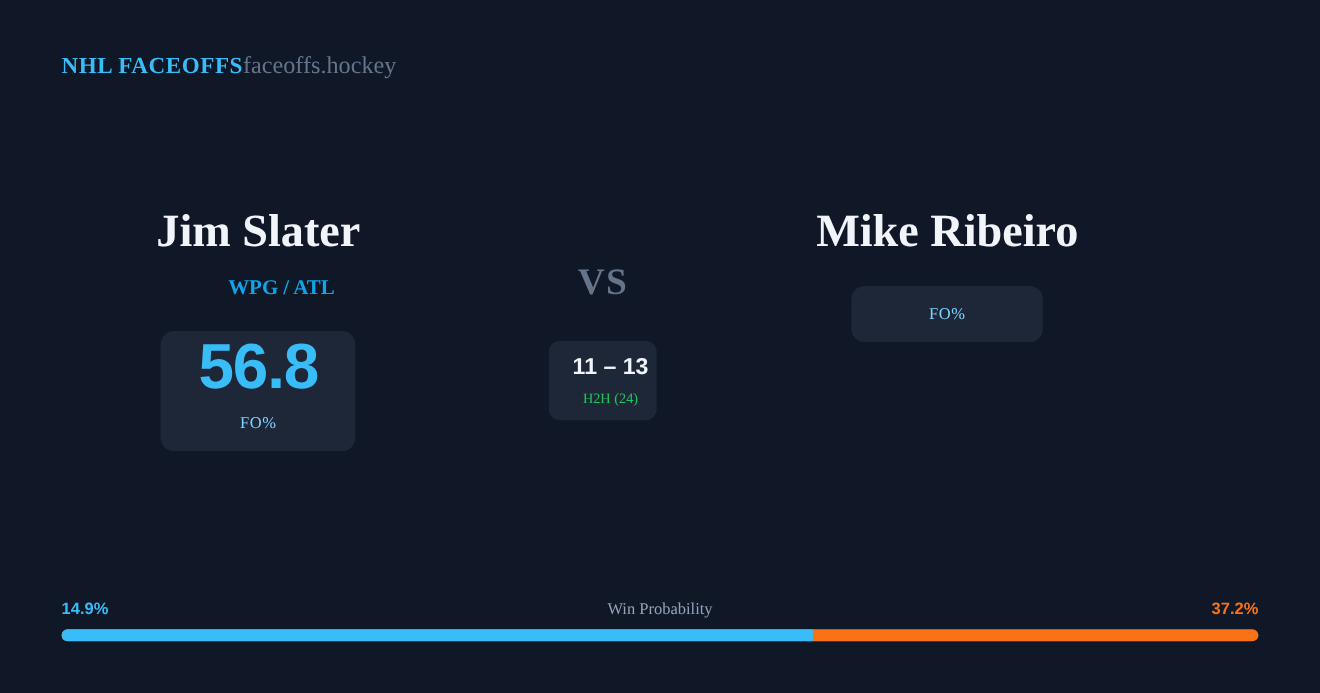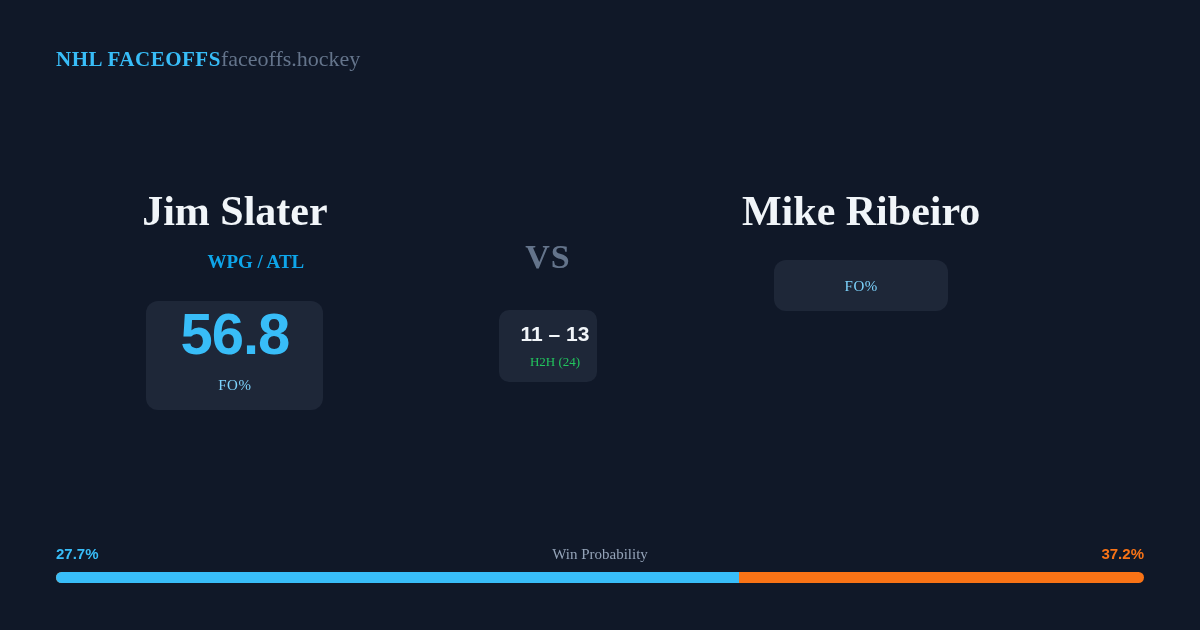--- a/index.html
+++ b/index.html
@@ -209,20 +209,20 @@
     <div class="player-name">Mike Ribeiro</div>
     <div class="stat-card">
       <div class="stat-label">FO%</div>
     </div>
   </div>
 
 </div>
 
 <div class="winprob">
   <div class="winprob-row">
-    <span class="wp-left">27.7%</span>
+    <span class="wp-left">14.9%</span>
     <span class="wp-title">Win Probability</span>
     <span class="wp-right">37.2%</span>
   </div>
   <div class="wp-bar">
     <div class="wp-bar-fill" style="width: 62.8%;"></div>
   </div>
 </div>
 
 </body></html>

